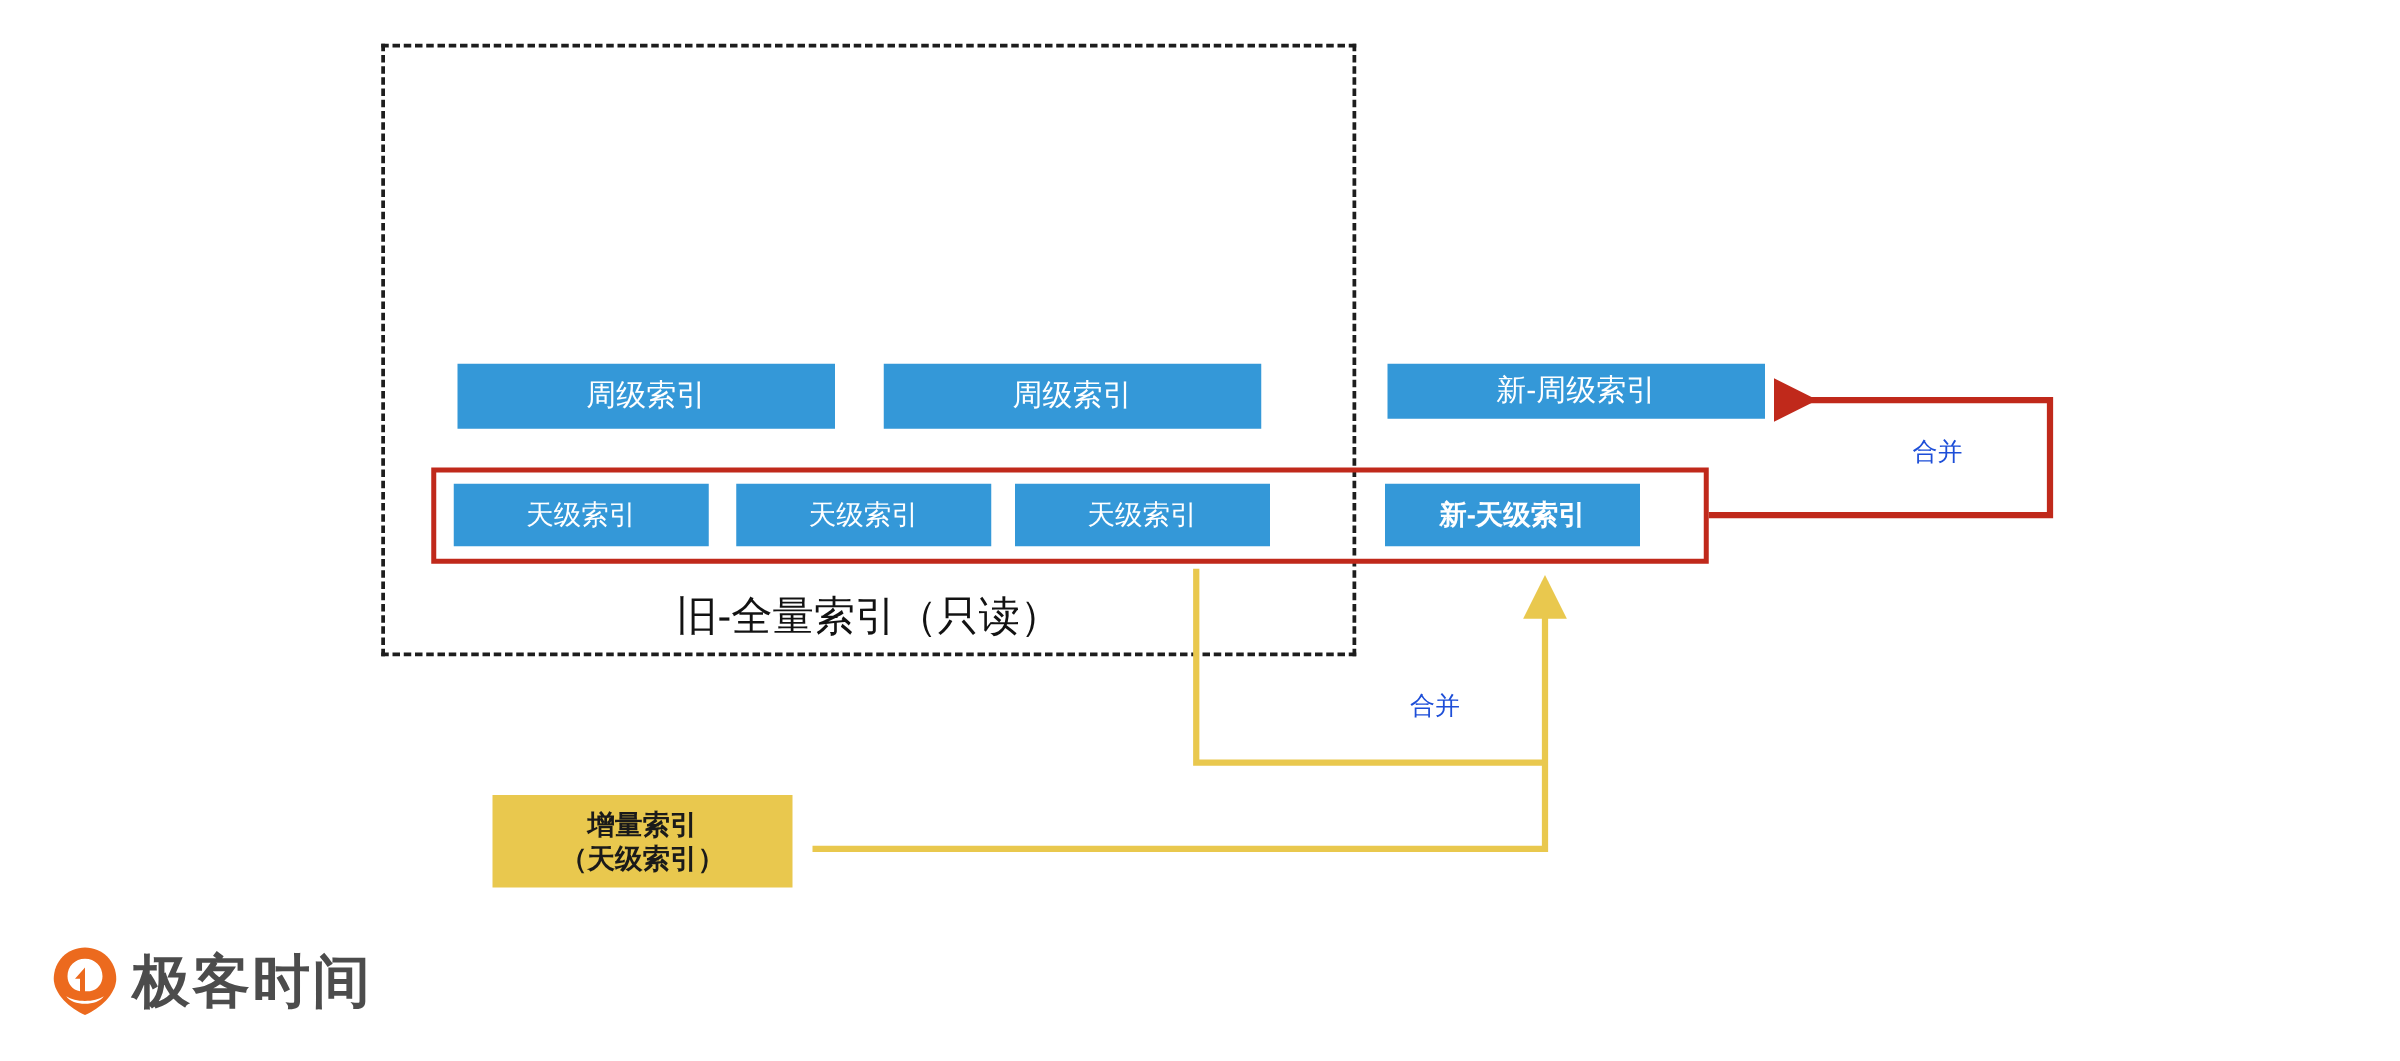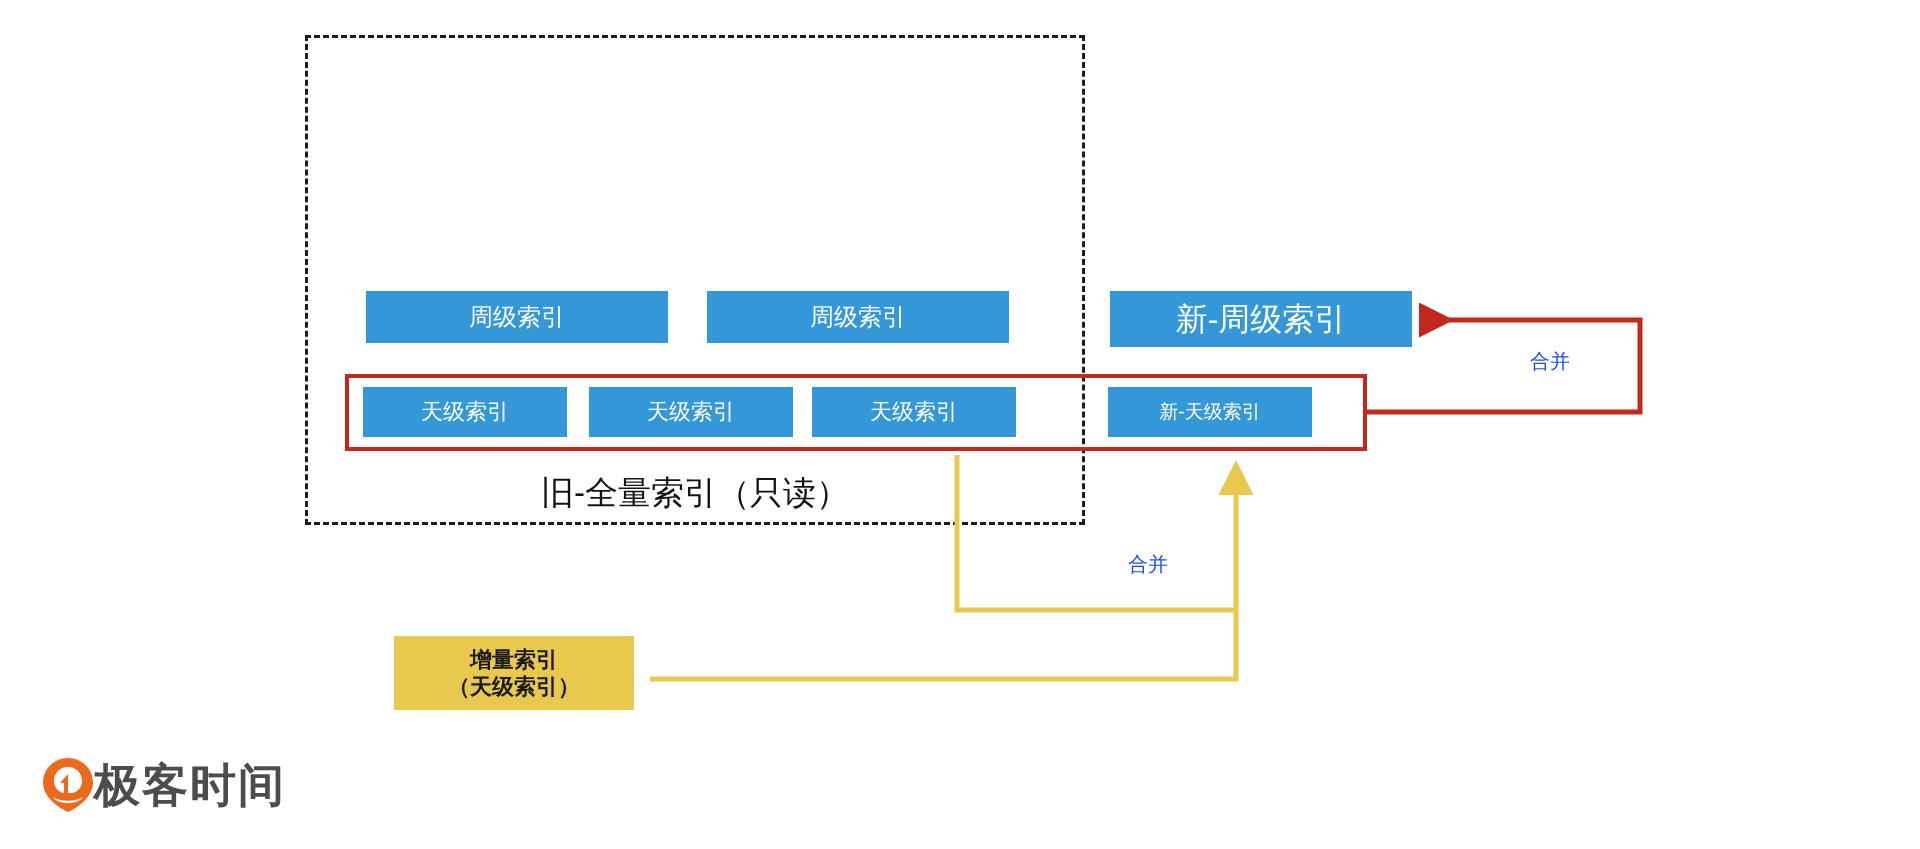--- a/index.html
+++ b/index.html
@@ -38,26 +38,26 @@
     font-weight: 700;
   }
   
   #full-index {
     left: 366px; top: 66px; width: 650px; height: 200px;
     font-size: 30px;
   }
   
   #weekly-1 { left: 366px; top: 291px; width: 302px; height: 52px; font-size: 24px; }
   #weekly-2 { left: 707px; top: 291px; width: 302px; height: 52px; font-size: 24px; }
-  #weekly-new { left: 1110px; top: 291px; width: 302px; height: 56px; font-size: 32px; }
+  #weekly-new { left: 1110px; top: 291px; width: 302px; height: 44px; font-size: 24px; }
   
   #daily-1 { left: 363px; top: 387px; width: 204px; height: 50px; font-size: 22px; }
   #daily-2 { left: 589px; top: 387px; width: 204px; height: 50px; font-size: 22px; }
   #daily-3 { left: 812px; top: 387px; width: 204px; height: 50px; font-size: 22px; }
-  #daily-new { left: 1108px; top: 387px; width: 204px; height: 50px; font-size: 19px; }
+  #daily-new { left: 1108px; top: 387px; width: 204px; height: 50px; font-size: 22px; font-weight: bold; }
   
   #incremental {
     left: 394px; top: 636px; width: 240px; height: 74px;
     font-size: 22px; flex-direction: column;
   }
   
   #old-full-container {
     position: absolute;
     left: 305px; top: 35px; width: 780px; height: 490px;
     border: 3px dashed #1d1d1d;
@@ -95,20 +95,21 @@
     left: 0; top: 0;
     width: 1920px; height: 849px;
     pointer-events: none;
   }
   
   #logo {
     position: absolute;
     left: 42px; top: 757px;
     display: flex;
     align-items: center;
+    gap: 12px;
   }
   #logo-mark { width: 52px; height: 56px; display: block; }
   #logo-text {
     font-size: 46px;
     font-weight: 700;
     color: #4c4c4c;
     letter-spacing: 2px;
     line-height: 1;
   }
 </style>

